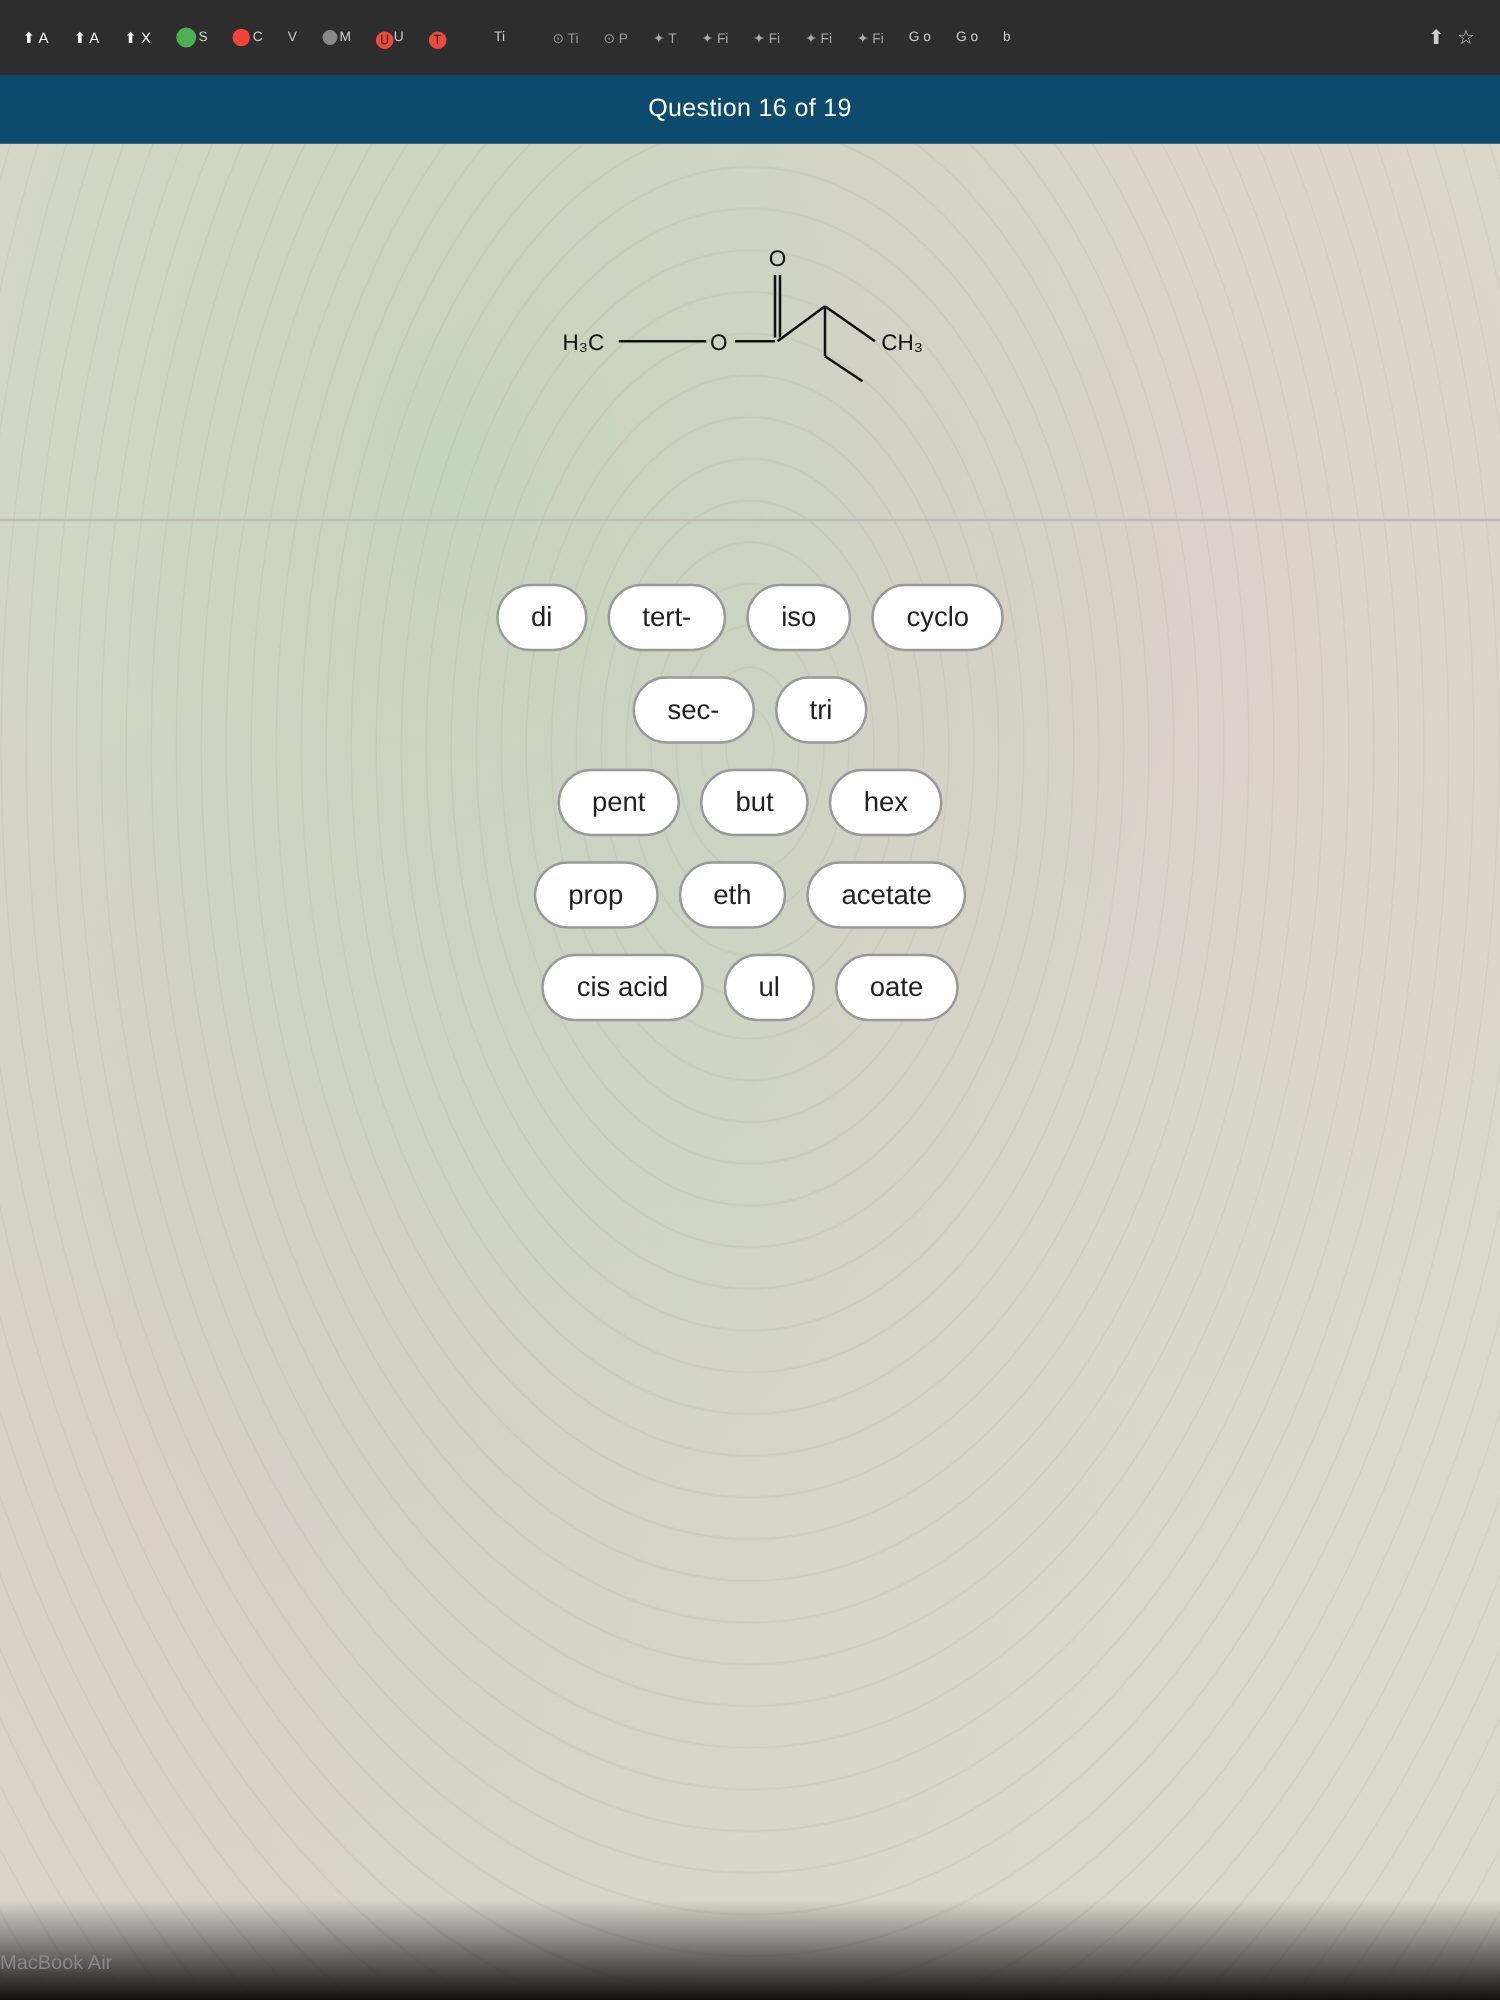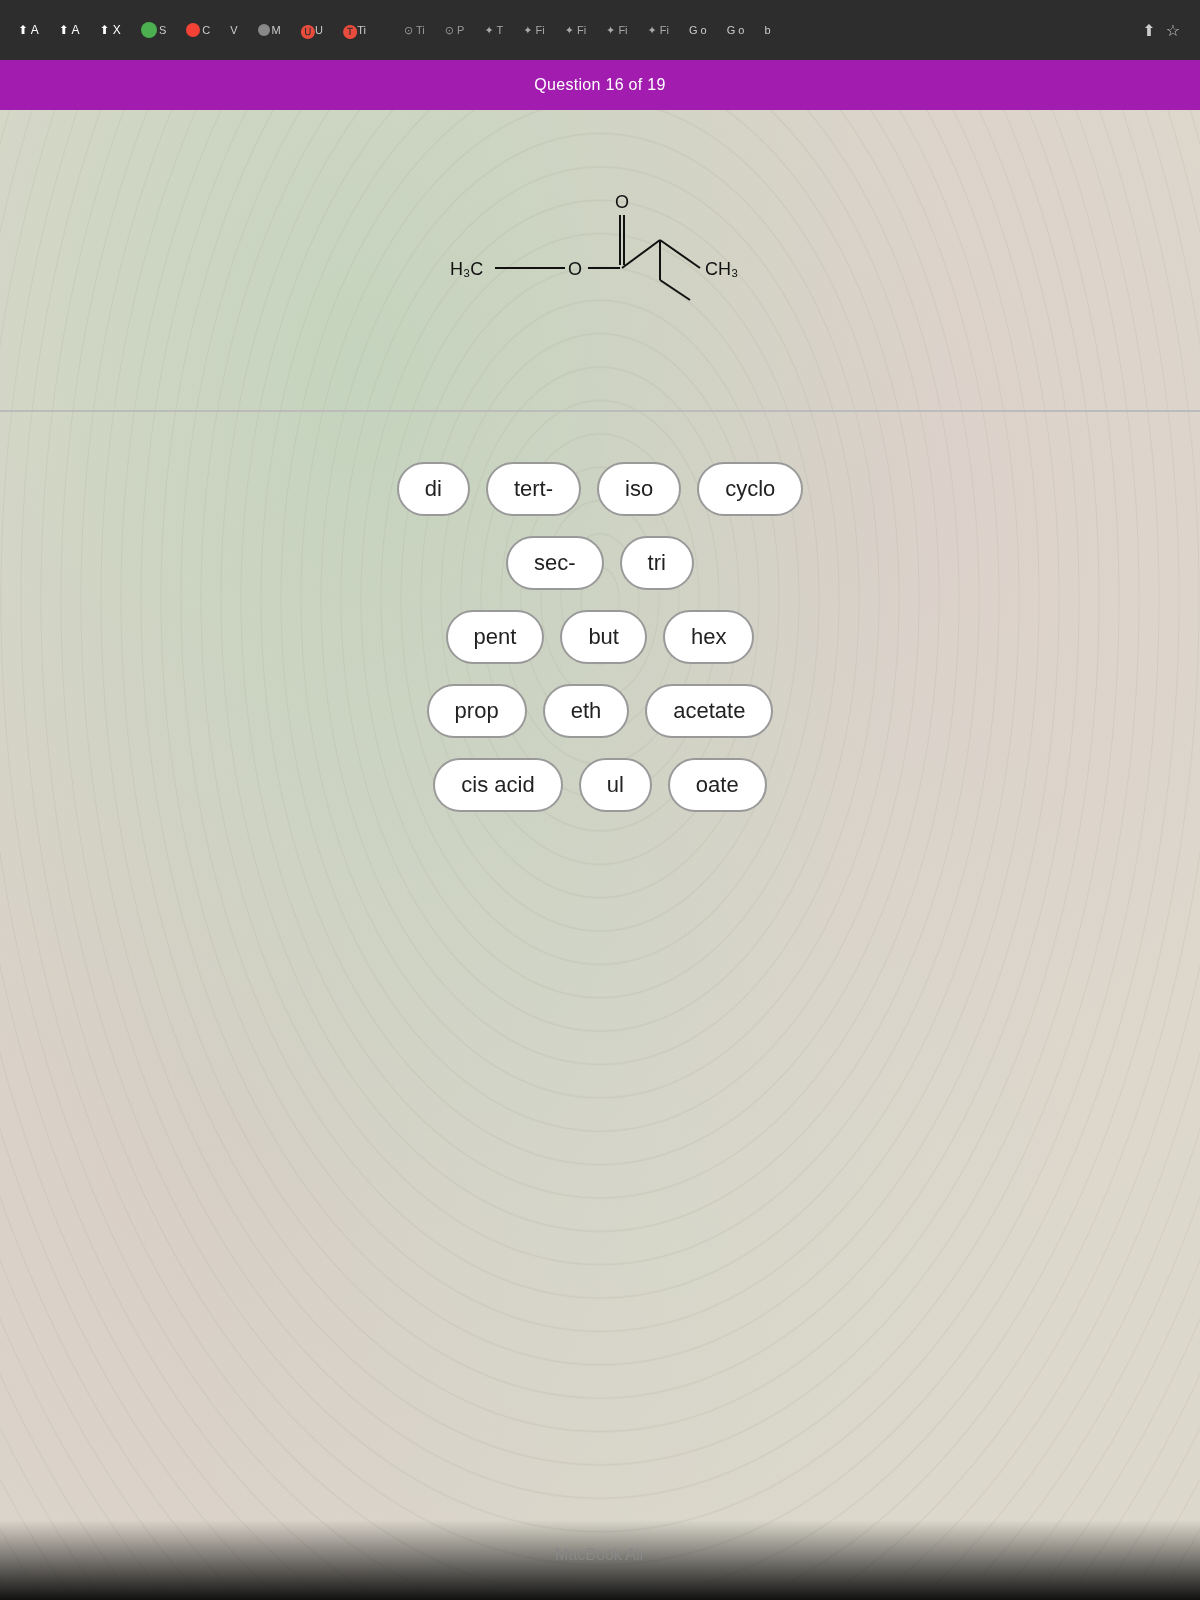--- a/index.html
+++ b/index.html
@@ -78,25 +78,25 @@
           rgba(150, 150, 130, 0.15) 19px,
           transparent 20px
         );
       pointer-events: none;
     }
 
     
     .question-header {
       position: relative;
       z-index: 5;
-      background: #a21caf;
+      background: #0c4a6e;
       color: white;
       text-align: center;
       padding: 16px;
-      font-size: 16px;
+      font-size: 20px;
       font-weight: 500;
       letter-spacing: 0.3px;
     }
 
     
     .question-text {
       position: relative;
       z-index: 5;
       padding: 30px 40px 20px 40px;
       font-size: 26px;
@@ -149,23 +149,22 @@
       padding: 12px 26px;
       font-size: 22px;
       color: #222;
       cursor: pointer;
       font-weight: 400;
     }
 
     
     .bottom-bar {
       position: absolute;
-      bottom: 36px;
+      bottom: 20px;
       left: 0; right: 0;
-      text-align: center;
       color: #888;
       font-size: 16px;
       z-index: 5;
     }
 
     
     .dark-bottom {
       position: absolute;
       bottom: 0;
       left: 0; right: 0;
@@ -201,21 +200,21 @@
   <div class="tab-item">
     <span class="tab-icon" style="background:#888;width:12px;height:12px;"></span>
       <span style="color:#ccc;font-size:11px;">M</span>
   </div>
   <div class="tab-item">
       <span style="color:#e74c3c;font-size:14px;">🅤</span>
       <span style="color:#ccc;font-size:11px;"> U</span>
     </div>
   <div class="tab-item">
       <span style="color:#e74c3c;font-size:14px;">🅣</span>
-      <span style="color:#ccc;font-size:11px;"> Ti</span>
+      <span style="color:#ccc;font-size:11px;margin-left:38px;"> Ti</span>
     </div>
   <div class="tab-item">
       <span style="color:#999;font-size:11px;margin-left:18px;">⊙ Ti</span>
     </div>
   <div class="tab-item">
       <span style="color:#999;font-size:11px;">⊙ P</span>
     </div>
   <div class="tab-item">
       <span style="color:#aaa;font-size:11px;">✦ T</span>
     </div>

